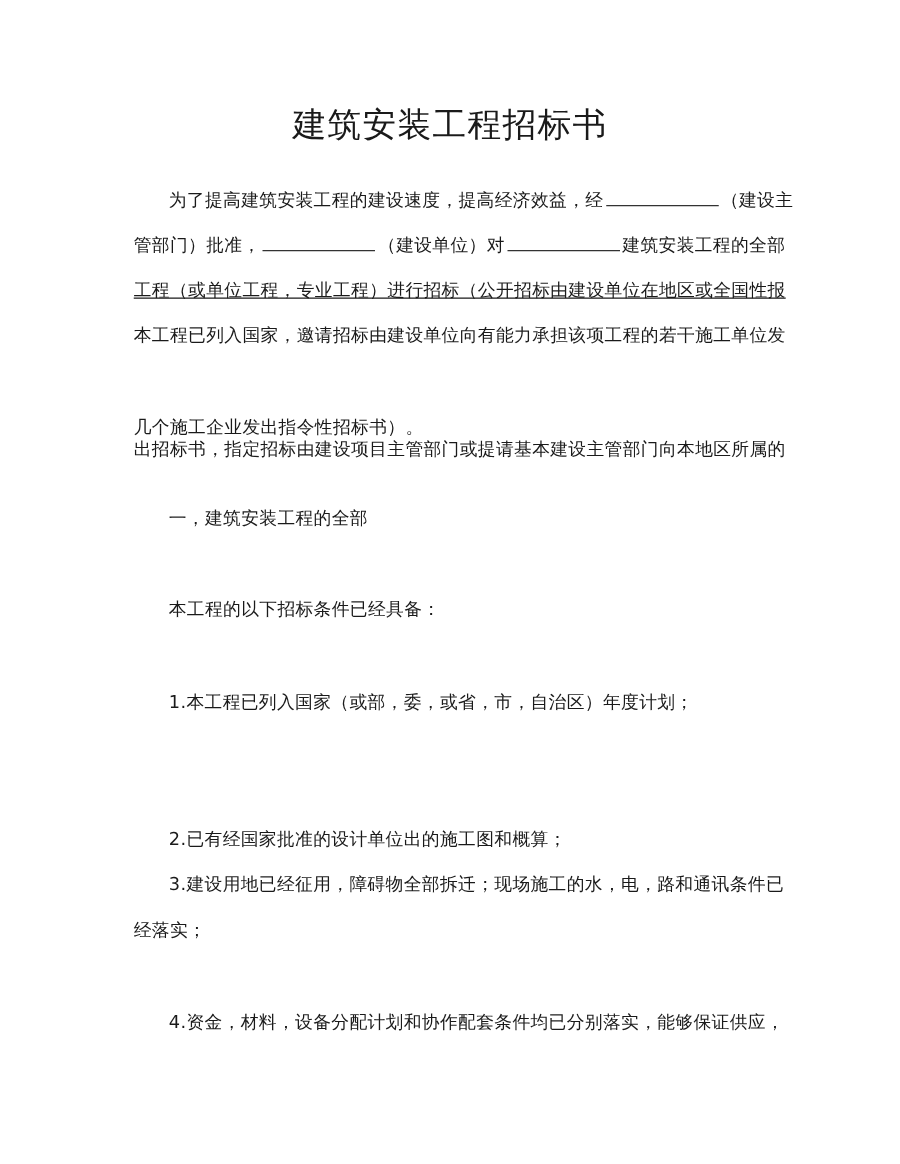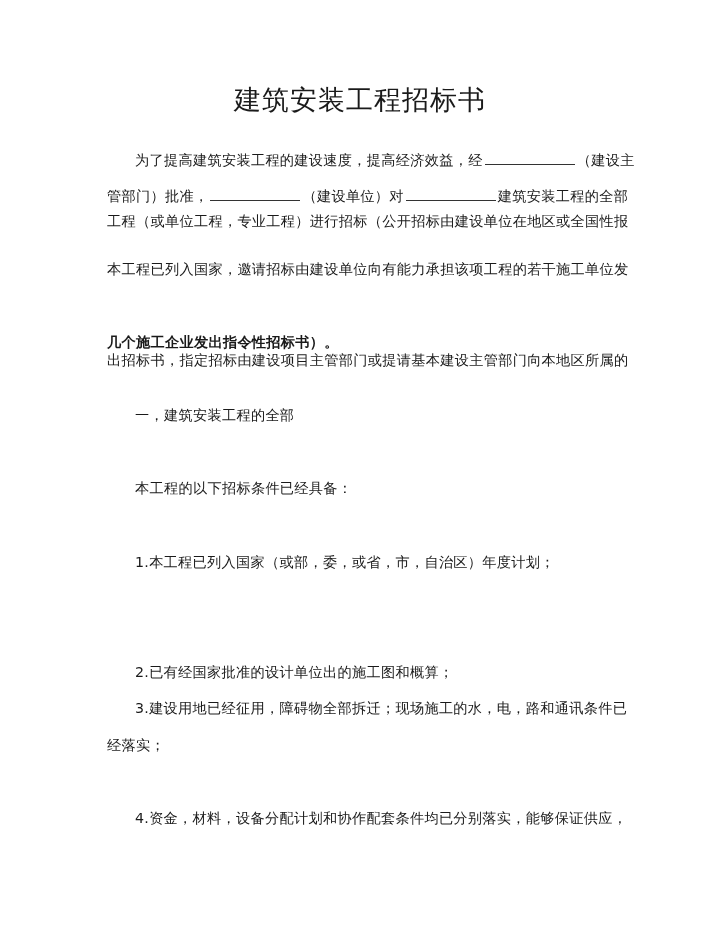--- a/index.html
+++ b/index.html
@@ -16,24 +16,24 @@
 <body>
 
 <div class="title">建筑安装工程招标书</div>
 
 <div class="line indent" style="top:150px;font-family:Liberation Serif, serif;">
   <span>为了提高建筑安装工程的建设速度，提高经济效益，经</span><span class="blank"></span><span>（建设主</span>
 </div>
 <div class="line" style="top:186px;">
   <span>管部门）批准，</span><span class="blank"></span><span>（建设单位）对</span><span class="blank"></span><span>建筑安装工程的全部</span>
 </div>
-<div class="line" style="top:211px;">工程（或单位工程，专业工程）进行招标（公开招标由建设单位在地区或全国性报</div>
+<div class="line" style="top:223px;text-decoration:underline;">工程（或单位工程，专业工程）进行招标（公开招标由建设单位在地区或全国性报</div>
 <div class="line" style="top:259px;">本工程已列入国家，邀请招标由建设单位向有能力承担该项工程的若干施工单位发</div>
 <div class="line" style="top:314px;margin-top:36px;">出招标书，指定招标由建设项目主管部门或提请基本建设主管部门向本地区所属的</div>
-<div class="line" style="top:332px;font-weight:bold;">几个施工企业发出指令性招标书）。</div>
+<div class="line" style="top:332px;">几个施工企业发出指令性招标书）。</div>
 
 <div class="line indent" style="top:405px;">一，建筑安装工程的全部</div>
 <div class="line indent" style="top:478px;">本工程的以下招标条件已经具备：</div>
 
 <div class="line indent" style="top:552px;">1.本工程已列入国家（或部，委，或省，市，自治区）年度计划；</div>
 <div class="line indent" style="top:662px;">2.已有经国家批准的设计单位出的施工图和概算；</div>
 <div class="line indent" style="top:698px;">3.建设用地已经征用，障碍物全部拆迁；现场施工的水，电，路和通讯条件已</div>
 <div class="line" style="top:735px;">经落实；</div>
 <div class="line indent" style="top:808px;">4.资金，材料，设备分配计划和协作配套条件均已分别落实，能够保证供应，</div>
 

